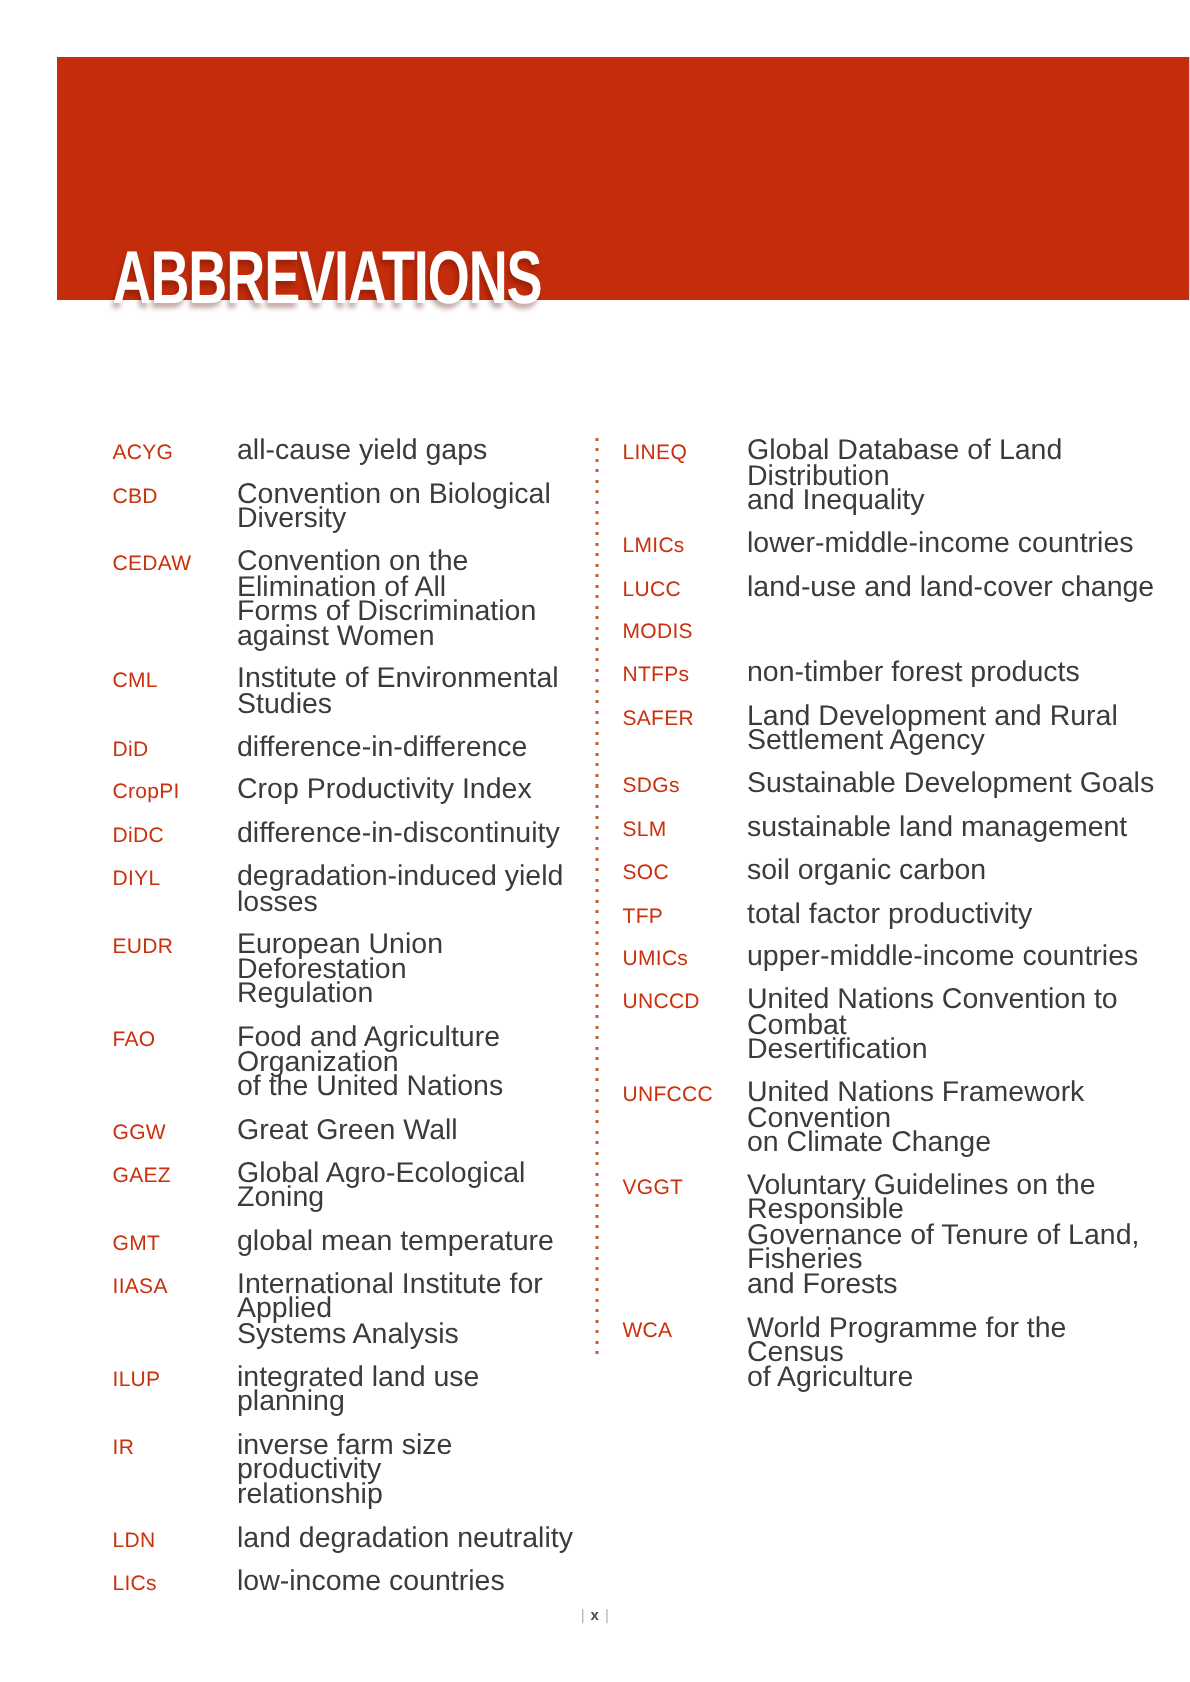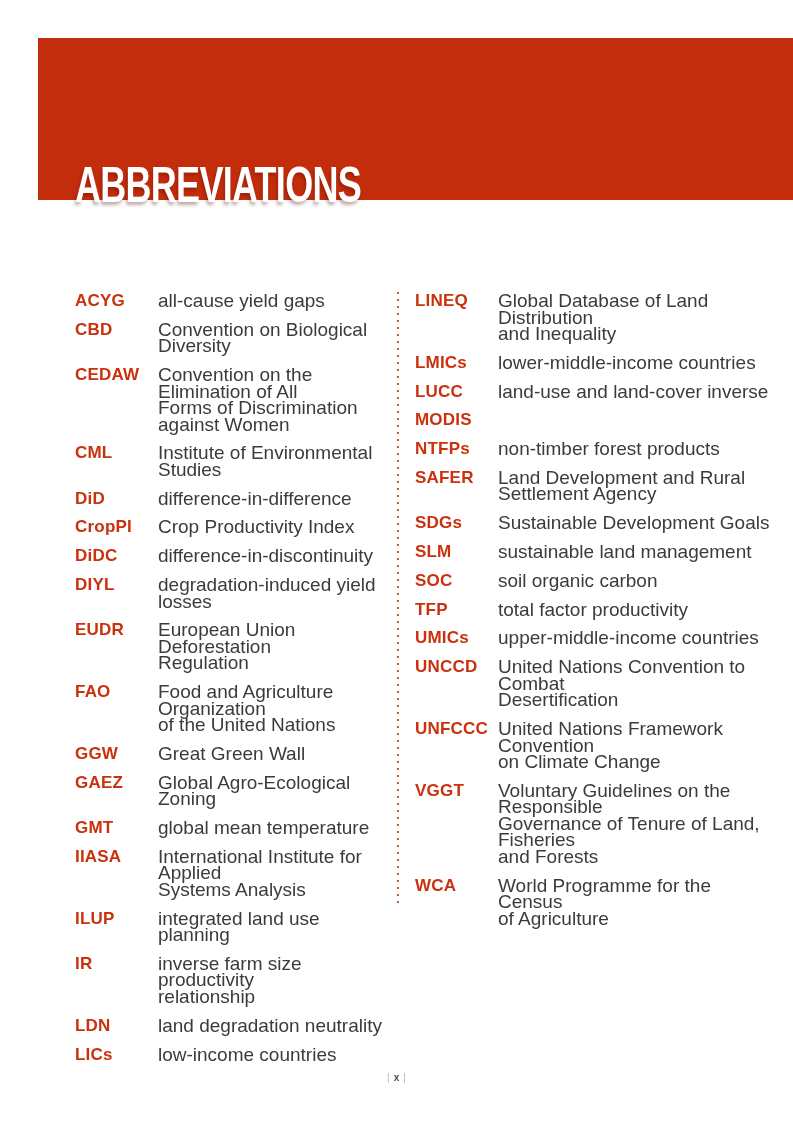--- a/index.html
+++ b/index.html
@@ -66,23 +66,23 @@
   }
 
   .row {
     display: flex;
     align-items: flex-start;
     margin-bottom: 12.3px;
   }
 
   .term {
     flex: 0 0 83px;
-    font-size: 17px;
+    font-size: 14px;
     line-height: 16.5px;
-    font-weight: bold;
+    font-weight: normal;
     color: var(--term);
     letter-spacing: 0.2px;
   }
 
   .def {
     flex: 1;
     font-size: 19px;
     line-height: 16.5px;
     color: var(--definition);
     white-space: pre-line;
@@ -213,21 +213,21 @@
 and Inequality</div>
   </div>
 
   <div class="row">
     <div class="term">LMICs</div>
     <div class="def">lower-middle-income countries</div>
   </div>
 
   <div class="row">
     <div class="term">LUCC</div>
-    <div class="def">land-use and land-cover inverse</div>
+    <div class="def">land-use and land-cover change</div>
   </div>
 
   <div class="row">
     <div class="term">MODIS</div>
   </div>
 
   <div class="row">
     <div class="term">NTFPs</div>
     <div class="def">non-timber forest products</div>
   </div>

